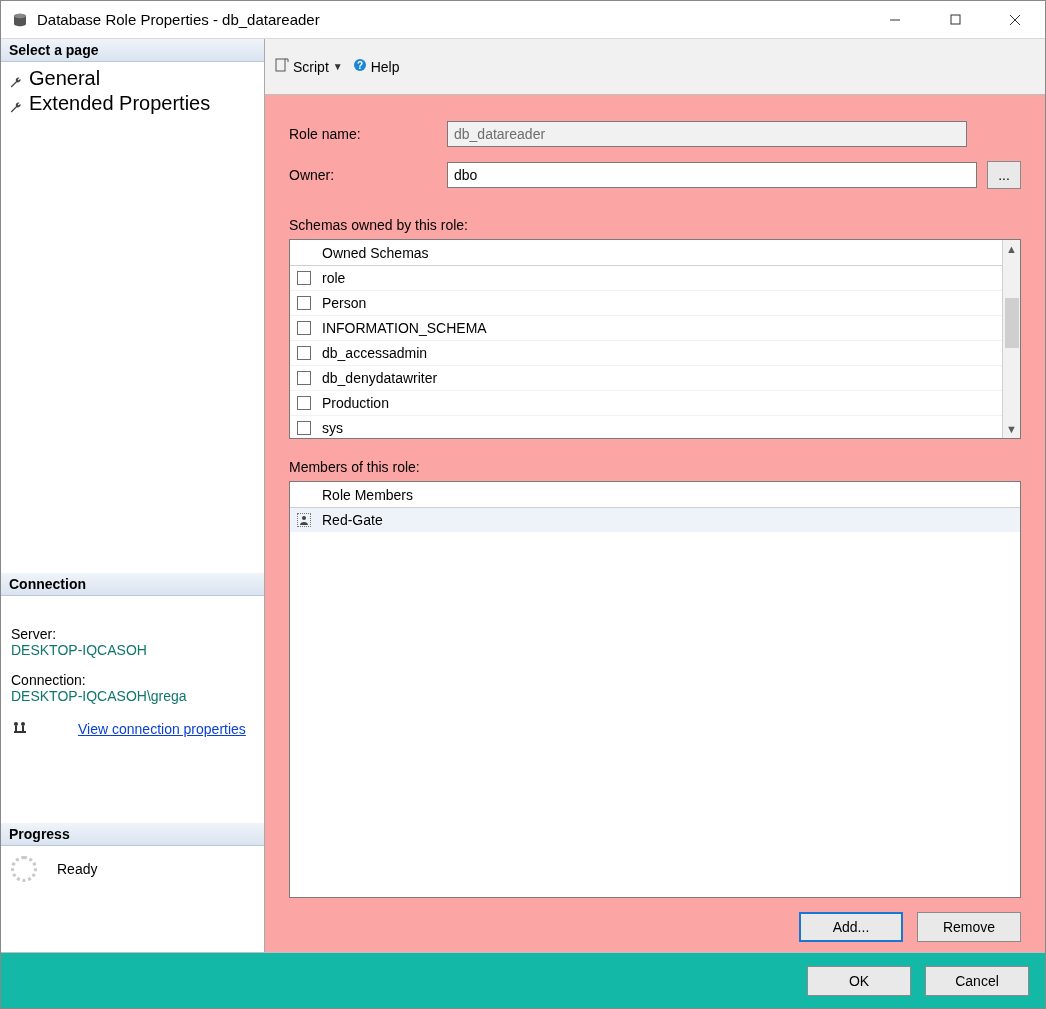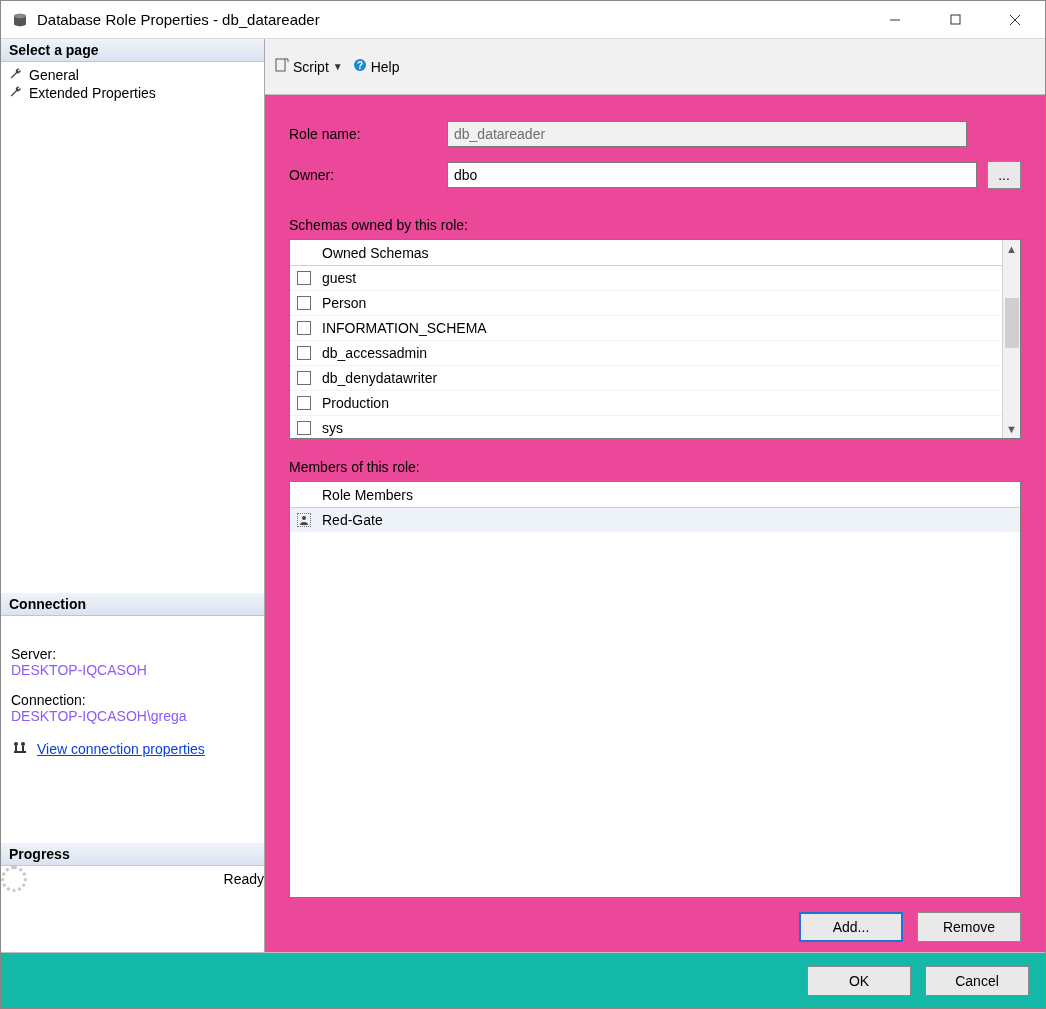--- a/index.html
+++ b/index.html
@@ -54,59 +54,59 @@
     border-bottom: 1px solid #bcc7d6;
     font-weight: 600;
     padding: 3px 8px;
     font-size: 14px;
   }
   .page-list {
     padding: 4px 6px;
     flex: 0 0 auto;
   }
   .page-item {
-    display: flex; align-items:flex-start; gap:6px;
+    display: flex; align-items:center; gap:6px;
     padding: 1px 2px;
-    font-size: 14px;
+    font-size: 20px;
     cursor: default;
   }
   .spanner {
     width: 14px; height: 14px;
     display:inline-block;
   }
   .left-spacer { flex: 1; }
 
   .conn-box { padding: 24px 10px 14px 10px; font-size: 14px; }
   .conn-label { margin-top: 6px; }
-  .conn-value { color:#8b5cf6; }
+  .conn-value { color:#0f766e; }
   .link-row {
     display:flex; align-items:center; gap:8px;
     margin-top: 14px;
   }
-  .link-row a { color:#0a3fd6; text-decoration: underline; cursor:pointer; }
-
-  .progress-box { display:flex; align-items:center; gap:14px;justify-content:space-between; }
+  .link-row a { color:#0a3fd6; text-decoration: underline; cursor:pointer;margin-left:41px; }
+
+  .progress-box { padding: 10px; display:flex; align-items:center; gap:20px; }
   .spinner {
     width: 26px; height:26px; border-radius:50%;
     border: 3px dotted #c8c8c8;
   }
 
   
   .right-col { flex:1; display:flex; flex-direction:column; min-width:0; }
   .toolbar {
     height: 56px; border-bottom: 1px solid #bfbfbf;
     background: #f1f1f1;
     display:flex; align-items:center; gap:10px;
     padding: 0 10px;
   }
   .tool-item { display:flex; align-items:center; gap:4px; cursor:default; font-size:14px; }
   .dropdown-arrow { font-size:10px; color:#333; }
 
   .form-area {
-    flex:1; background:#ec4899;
+    flex:1; background:#fca5a5;
     padding: 26px 24px 10px 24px;
     display:flex; flex-direction:column;
     overflow:hidden;
   }
   .form-row { display:flex; align-items:center; margin-bottom: 14px; gap: 10px; }
   .form-label { width: 148px; font-size:14px; }
   .text-input {
     flex:1; height:26px;
     border:1px solid #7a7a7a; background:#fff;
     padding: 2px 6px; font-size:14px;
@@ -324,21 +324,21 @@
           <div class="schemas-list" id="schemas-list">
             <div class="list-header">
               <div class="hdr-check-cell"></div>
               <div class="hdr-label">Owned Schemas</div>
             </div>
 
           <div class="schema-row">
                 <div class="check-cell">
                   <div class="chk"></div>
                 </div>
-                <div class="schema-name">guest</div>
+                <div class="schema-name">role</div>
               </div>
               <div class="schema-row">
                 <div class="check-cell">
                   <div class="chk"></div>
                 </div>
                 <div class="schema-name">Person</div>
               </div>
               <div class="schema-row">
                 <div class="check-cell">
                   <div class="chk"></div>

